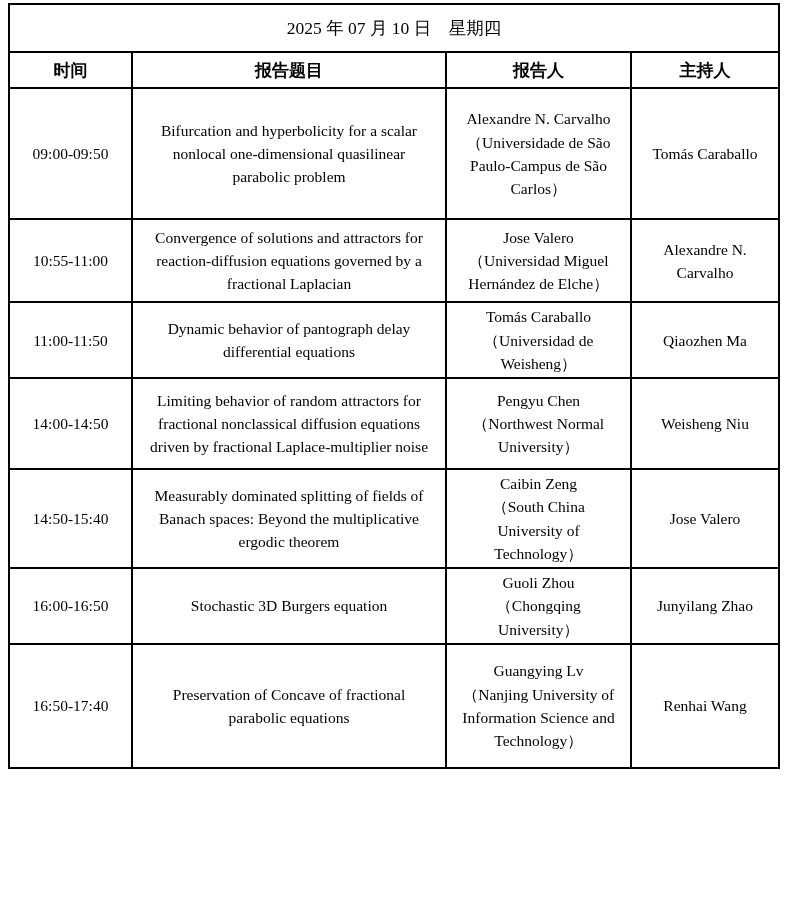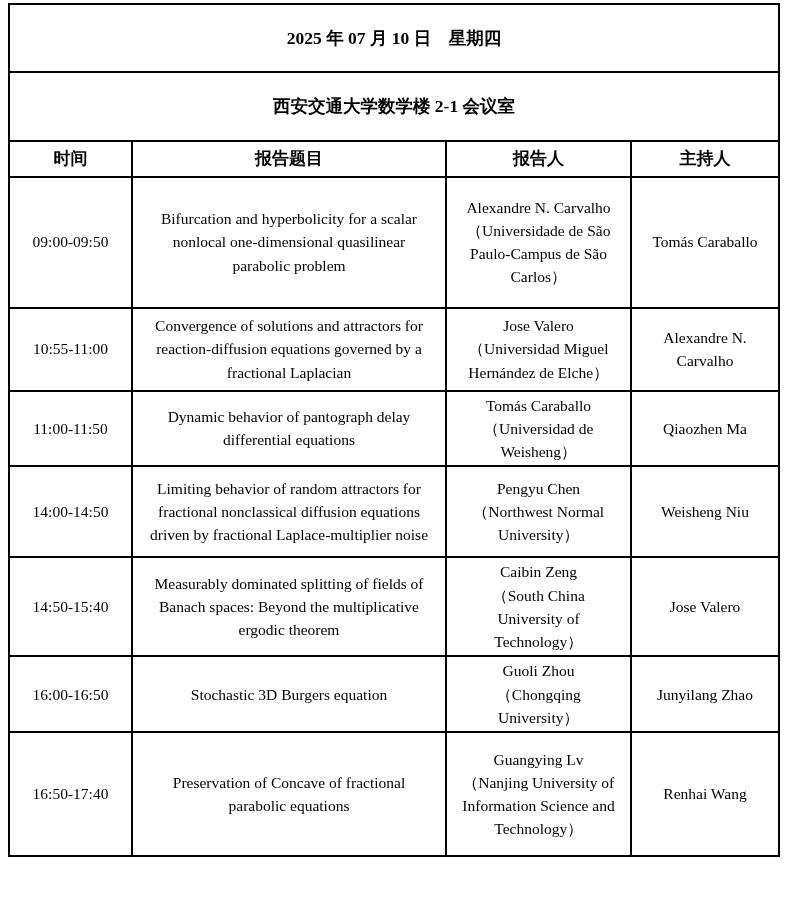--- a/index.html
+++ b/index.html
@@ -30,23 +30,23 @@
     border: 2px solid #000000;
     text-align: center;
     vertical-align: middle;
     font-size: 15.5px;
     line-height: 1.5;
     padding: 2px 10px;
     word-wrap: break-word;
   }
   td.speaker-cell { padding: 2px 13px; }
   tr.r-banner td {
-    font-weight: bold;
+    font-weight: normal;
     font-size: 17.5px;
-    padding: 20px 6px;
+    padding: 10px 6px;
   }
   tr.r-head td {
     font-weight: bold;
     font-size: 17px;
   }
   .break-label, .lunch-label {
     font-size: 16.5px;
     letter-spacing: 1px;
   }
 </style>
@@ -60,23 +60,20 @@
       <col class="c-title">
       <col class="c-speaker">
       <col class="c-chair">
     </colgroup>
 
     <tbody>
         <tr class="r-banner" style="height:36px">
       <td colspan="4">2025 年 07 月 10 日　星期四</td>
     </tr>
 
-    <tr class="r-banner" style="height:35px">
-      <td colspan="4">西安交通大学数学楼 2-1 会议室</td>
-    </tr>
 
     <tr class="r-head" style="height:36px">
       <td>时间</td>
       <td>报告题目</td>
       <td>报告人</td>
       <td>主持人</td>
     </tr>
 
     <tr style="height:131px">
       <td>09:00-09:50</td>

